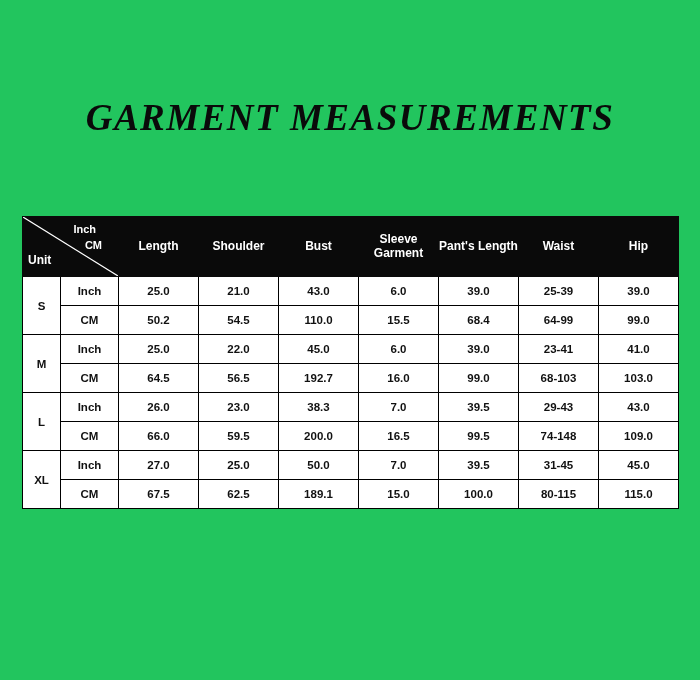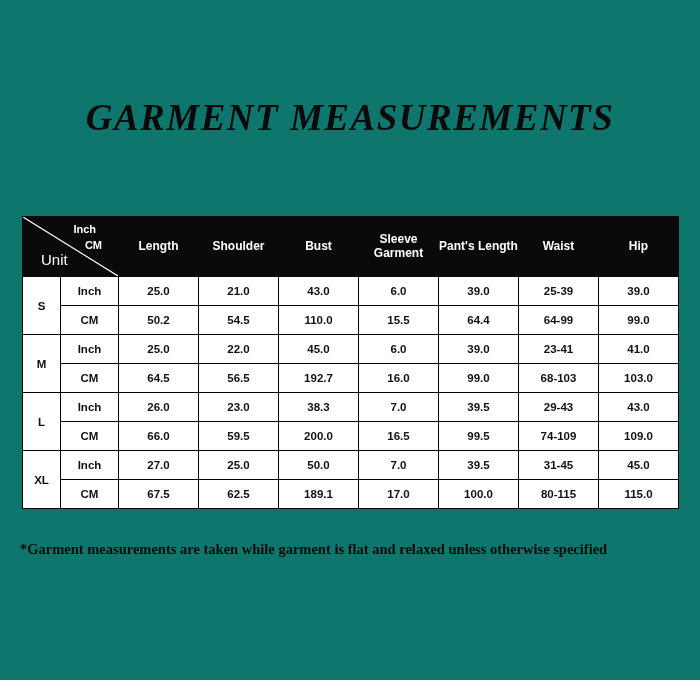--- a/index.html
+++ b/index.html
@@ -5,21 +5,21 @@
   * { box-sizing: border-box; }
   html, body {
     margin: 0; padding: 0;
     width: 700px; height: 700px;
     background: #ffffff;
     font-family: "Liberation Sans", sans-serif;
   }
   .page {
     position: relative;
     width: 700px; height: 680px;
-    background: #0f766e;
+    background: #22c55e;
     overflow: hidden;
   }
   .title {
     position: absolute;
     top: 96px;
     left: 0; right: 0;
     text-align: center;
     font-family: "Liberation Serif", serif;
     font-weight: bold;
     font-style: italic;
@@ -70,24 +70,24 @@
     height: 100%;
   }
   .corner-line {
     position: absolute;
     left: 0; top: 0;
     width: 100%; height: 100%;
     overflow: visible;
   }
   .corner-unit {
     position: absolute;
-    left: 18px;
+    left: 5px;
     bottom: 8px;
-    font-size: 15px;
-    font-weight: normal;
+    font-size: 12px;
+    font-weight: bold;
     color: #ffffff;
   }
   .corner-inch {
     position: absolute;
     right: 22px;
     top: 6px;
     font-size: 11px;
     font-weight: bold;
     color: #ffffff;
   }
@@ -180,21 +180,21 @@
           <td>39.0</td>
           <td>25-39</td>
           <td>39.0</td>
         </tr>
         <tr>
           <td class="unit-cell">CM</td>
           <td>50.2</td>
           <td>54.5</td>
           <td>110.0</td>
           <td>15.5</td>
-          <td>64.4</td>
+          <td>68.4</td>
           <td>64-99</td>
           <td>99.0</td>
         </tr>
 
         <tr>
           <td class="size-cell" rowspan="2">M</td>
           <td class="unit-cell">Inch</td>
           <td>25.0</td>
           <td>22.0</td>
           <td>45.0</td>
@@ -225,44 +225,43 @@
           <td>29-43</td>
           <td>43.0</td>
         </tr>
         <tr>
           <td class="unit-cell">CM</td>
           <td>66.0</td>
           <td>59.5</td>
           <td>200.0</td>
           <td>16.5</td>
           <td>99.5</td>
-          <td>74-109</td>
+          <td>74-148</td>
           <td>109.0</td>
         </tr>
 
         <tr>
           <td class="size-cell" rowspan="2">XL</td>
           <td class="unit-cell">Inch</td>
           <td>27.0</td>
           <td>25.0</td>
           <td>50.0</td>
           <td>7.0</td>
           <td>39.5</td>
           <td>31-45</td>
           <td>45.0</td>
         </tr>
         <tr>
           <td class="unit-cell">CM</td>
           <td>67.5</td>
           <td>62.5</td>
           <td>189.1</td>
-          <td>17.0</td>
+          <td>15.0</td>
           <td>100.0</td>
           <td>80-115</td>
           <td>115.0</td>
         </tr>
       </tbody>
     </table>
   </div>
 
-  <div class="footnote">*Garment measurements are taken while garment is flat and relaxed unless otherwise specified</div>
 
 </div>
 
 </body></html>

